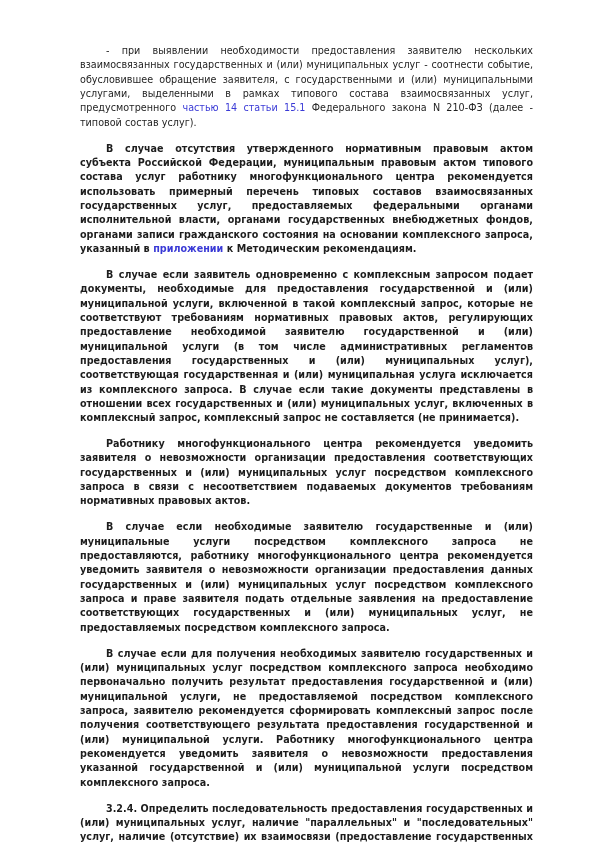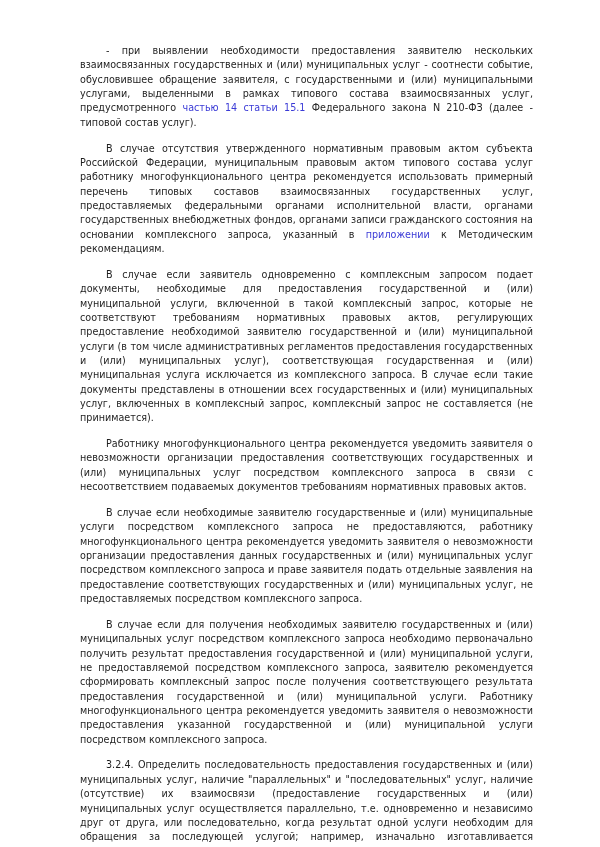--- a/index.html
+++ b/index.html
@@ -31,20 +31,21 @@
     text-justify: inter-word;
     font-size: 9.6px;
     line-height: 14.35px;
     letter-spacing: 0.02px;
     color: #1d1d1d;
     hyphens: none;
     word-spacing: 0.1px;
   }
   p.indent {
     text-indent: 26px;
+    font-weight: bold;
   }
   p.dash {
     text-indent: 26px;
   }
   .lnk {
     color: #3a3ad6;
     text-decoration: none;
     cursor: pointer;
   }
 </style>

